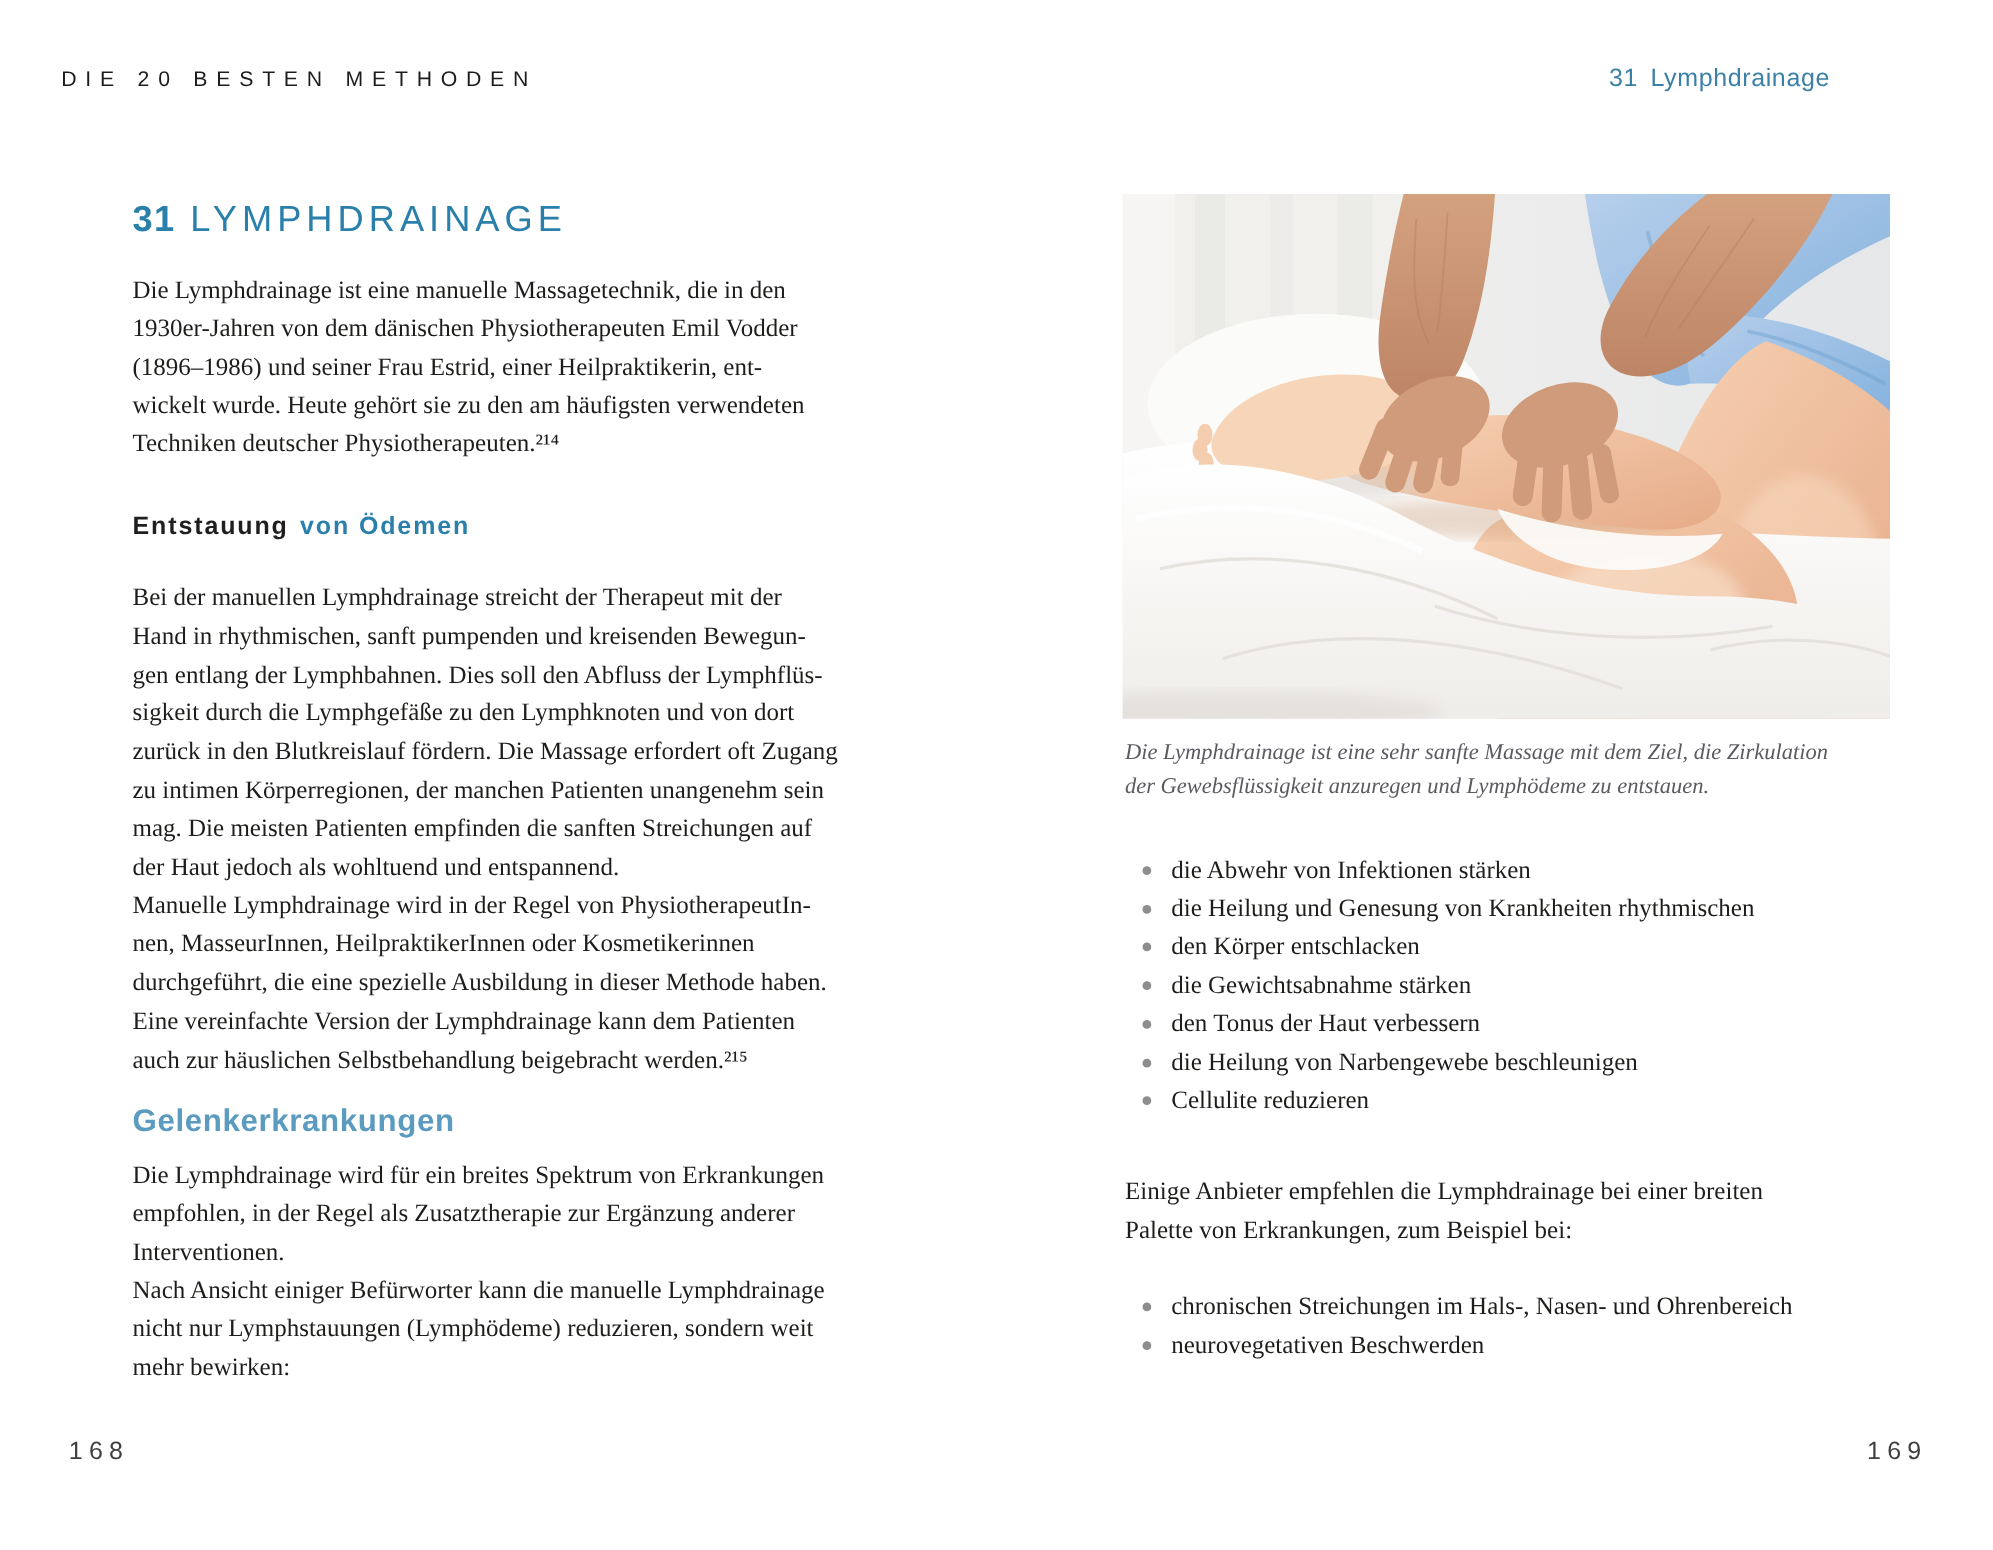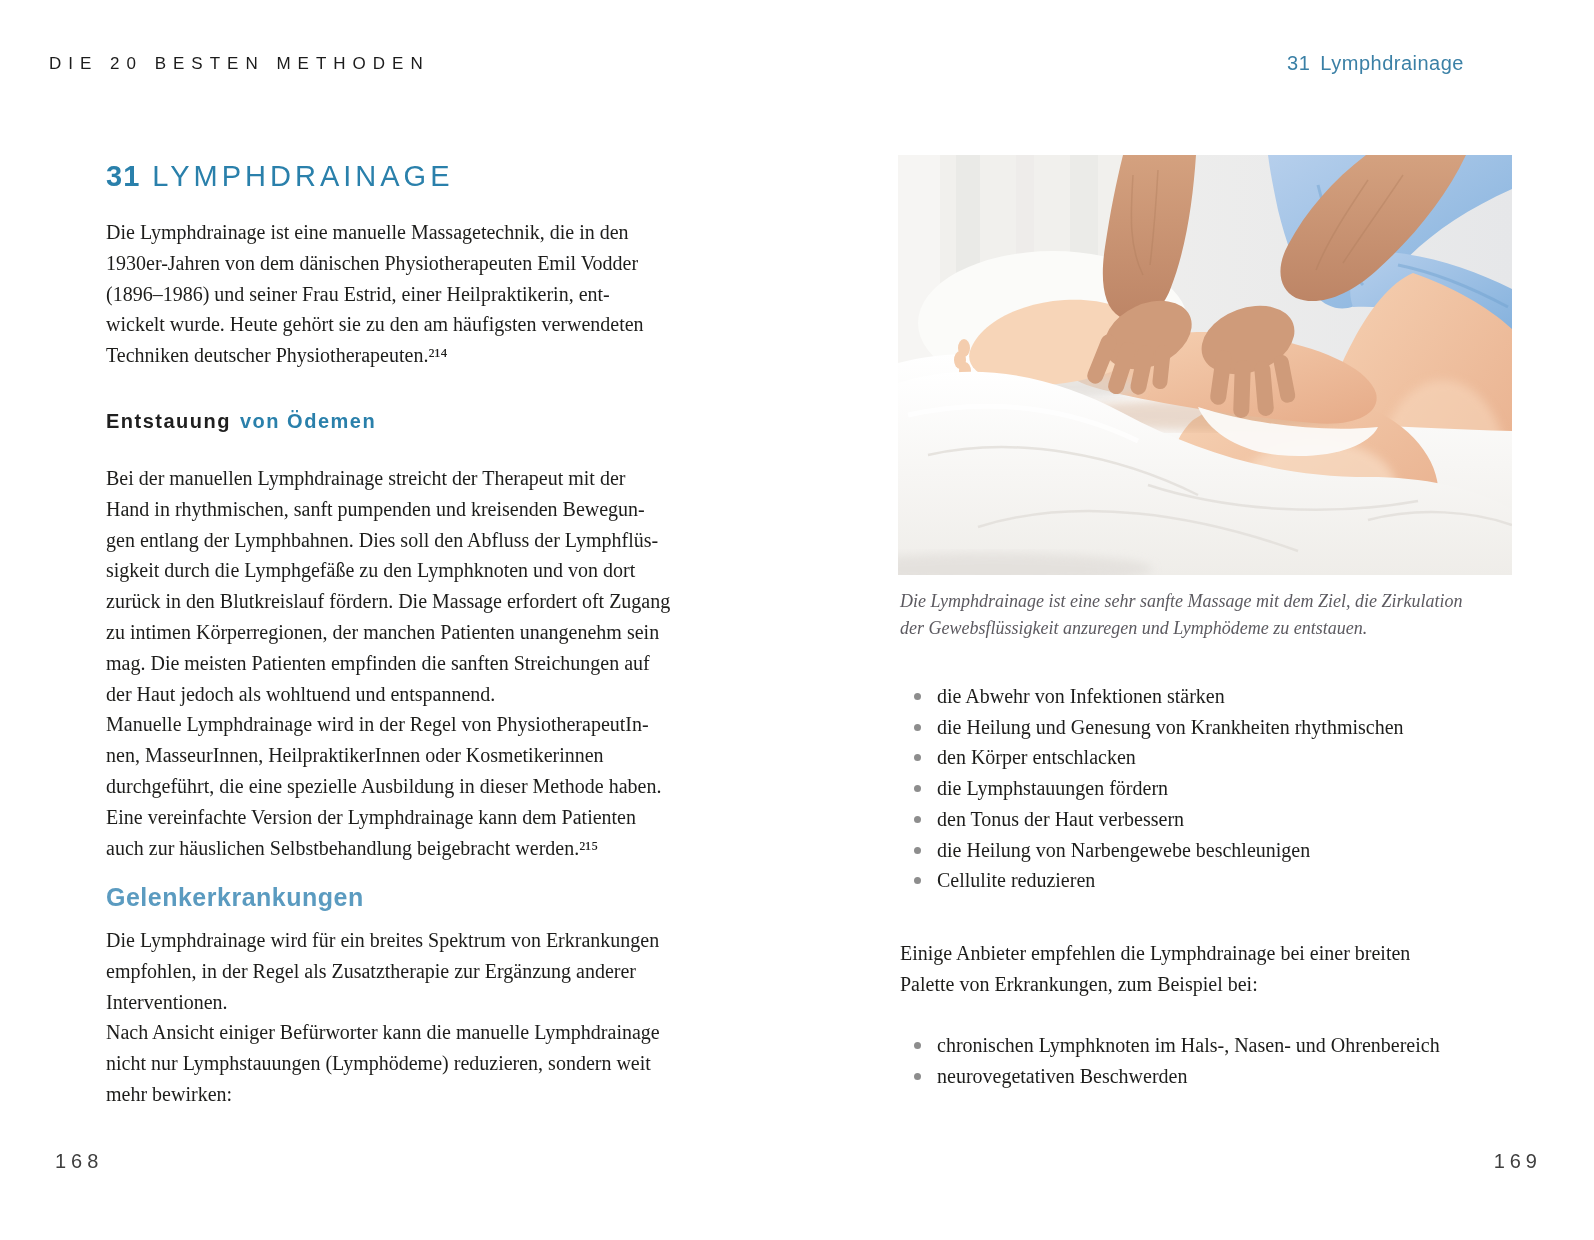--- a/index.html
+++ b/index.html
@@ -274,27 +274,27 @@
   </svg>
 </div>
 
 <div id="photo-caption" class="abs serif">Die Lymphdrainage ist eine sehr sanfte Massage mit dem Ziel, die Zirkulation
 der Gewebsflüssigkeit anzuregen und Lymphödeme zu entstauen.</div>
 
 <ul id="benefits-list" class="abs dotlist serif">
   <li><span class="dot"></span><span>die Abwehr von Infektionen stärken</span></li>
   <li><span class="dot"></span><span>die Heilung und Genesung von Krankheiten rhythmischen</span></li>
   <li><span class="dot"></span><span>den Körper entschlacken</span></li>
-  <li><span class="dot"></span><span>die Lymphstauungen fördern</span></li>
+  <li><span class="dot"></span><span>die Gewichtsabnahme stärken</span></li>
   <li><span class="dot"></span><span>den Tonus der Haut verbessern</span></li>
   <li><span class="dot"></span><span>die Heilung von Narbengewebe beschleunigen</span></li>
   <li><span class="dot"></span><span>Cellulite reduzieren</span></li>
 </ul>
 
 <div id="providers-paragraph" class="abs serif bodypara">Einige Anbieter empfehlen die Lymphdrainage bei einer breiten
 Palette von Erkrankungen, zum Beispiel bei:</div>
 
 <ul id="conditions-list" class="abs dotlist serif">
-  <li><span class="dot"></span><span>chronischen Lymphknoten im Hals-, Nasen- und Ohrenbereich</span></li>
+  <li><span class="dot"></span><span>chronischen Streichungen im Hals-, Nasen- und Ohrenbereich</span></li>
   <li><span class="dot"></span><span>neurovegetativen Beschwerden</span></li>
 </ul>
 
 <div id="page-number-right" class="abs page-number">169</div>
 
 </body></html>

